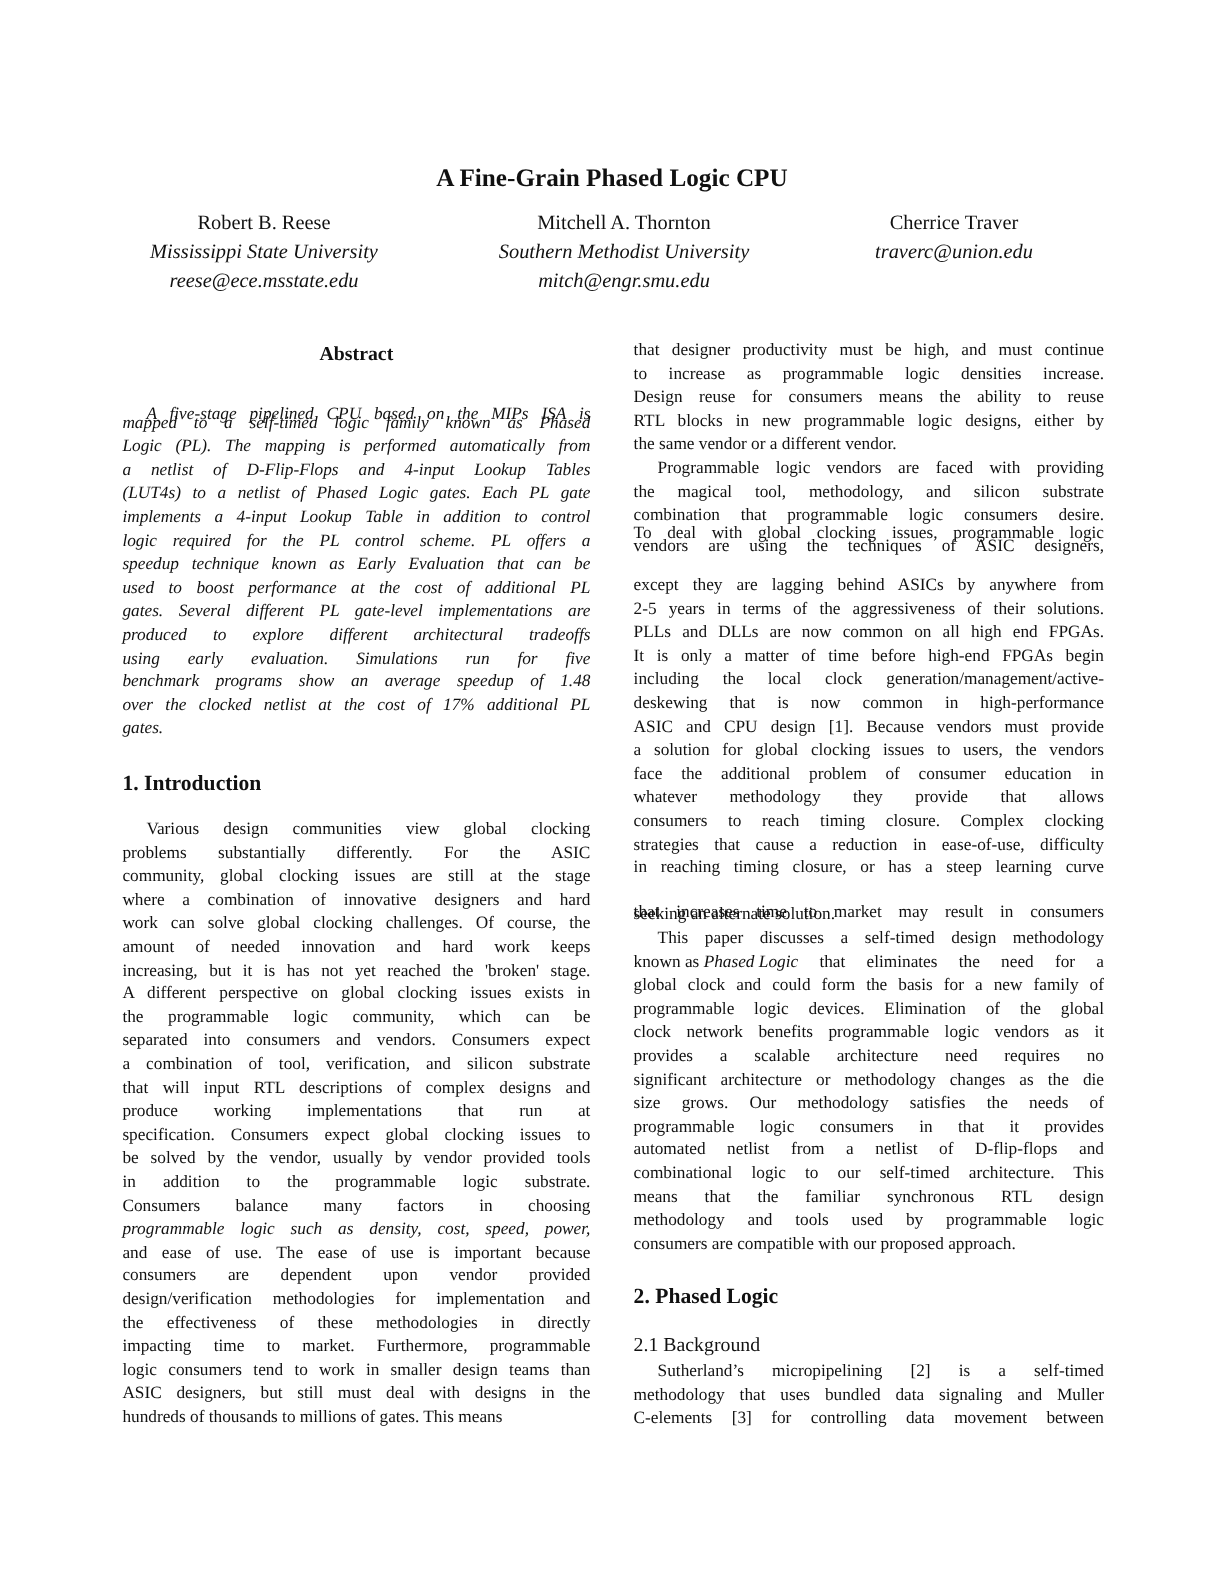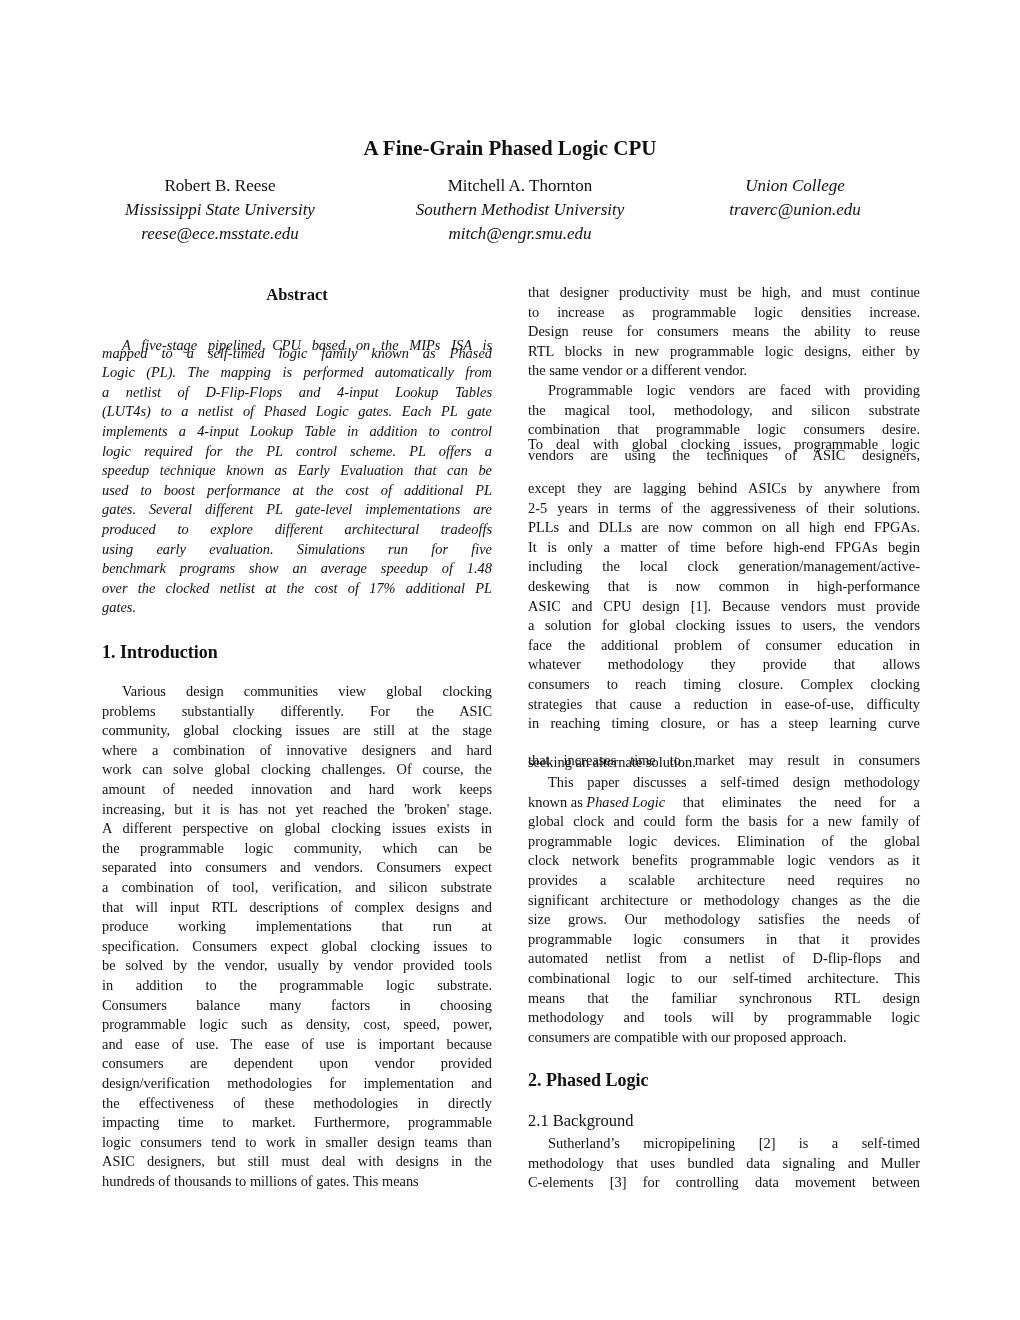--- a/index.html
+++ b/index.html
@@ -33,21 +33,21 @@
     <div>Robert B. Reese</div>
     <div class="aff">Mississippi State University</div>
     <div class="email">reese@ece.msstate.edu</div>
   </div>
   <div class="author" style="left:380px;width:280px;">
     <div>Mitchell A. Thornton</div>
     <div class="aff">Southern Methodist University</div>
     <div class="email">mitch@engr.smu.edu</div>
   </div>
   <div class="author" style="left:655px;width:280px;">
-    <div class="aff">Union College</div>
+    <div>Cherrice Traver</div>
     <div class="email">traverc@union.edu</div>
   </div>
 </div>
 
 <div class="h-abstract">Abstract</div>
 
 <div class="col col-left italic" style="top:324px;">
     <div class="line indent" style="top: 12px;">A five-stage pipelined CPU based on the MIPs ISA is</div>
     <div class="line" style="top: 19.6px;">mapped to a self-timed logic family known as Phased</div>
     <div class="line" style="top: 39.2px;">Logic (PL). The mapping is performed automatically from</div>
@@ -78,21 +78,21 @@
     <div class="line" style="top: 137.2px;">A different perspective on global clocking issues exists in</div>
     <div class="line" style="top: 156.8px;">the programmable logic community, which can be</div>
     <div class="line" style="top: 176.4px;">separated into consumers and vendors.  Consumers expect</div>
     <div class="line" style="top: 196px;">a combination of tool, verification, and silicon substrate</div>
     <div class="line" style="top: 215.6px;">that will input RTL descriptions of complex designs and</div>
     <div class="line" style="top: 235.2px;">produce working implementations that run at</div>
     <div class="line" style="top: 254.8px;">specification.  Consumers expect global clocking issues to</div>
     <div class="line" style="top: 274.4px;">be solved by the vendor, usually by vendor provided tools</div>
     <div class="line" style="top: 294px;">in addition to the programmable logic substrate.</div>
     <div class="line" style="top: 313.6px;">Consumers balance many factors in choosing</div>
-    <div class="line" style="top: 333.2px;">programmable logic such as density, cost, speed, power,</div>
+    <div class="line" style="top: 333.2px; font-style: italic;">programmable logic such as density, cost, speed, power,</div>
     <div class="line" style="top: 352.8px;">and ease of use.   The ease of use is important because</div>
     <div class="line" style="top: 372.4px;">consumers are dependent upon vendor provided</div>
     <div class="line" style="top: 392px;">design/verification methodologies for implementation and</div>
     <div class="line" style="top: 411.6px;">the effectiveness of these methodologies in directly</div>
     <div class="line" style="top: 431.2px;">impacting time to market.  Furthermore, programmable</div>
     <div class="line" style="top: 450.8px;">logic consumers tend to work in smaller design teams than</div>
     <div class="line" style="top: 470.4px;">ASIC designers, but still must deal with designs in the</div>
     <div class="line last" style="top: 490px;">hundreds of thousands to millions of gates.  This means</div>
   </div>
 
@@ -127,21 +127,21 @@
     <div class="line" style="top: 529.2px;">global clock and could form the basis for a new family of</div>
     <div class="line" style="top: 548.8px;">programmable logic devices.  Elimination of the global</div>
     <div class="line" style="top: 568.4px;">clock network benefits programmable logic vendors as it</div>
     <div class="line" style="top: 588px;">provides a scalable architecture need requires no</div>
     <div class="line" style="top: 607.6px;">significant architecture or methodology changes as the die</div>
     <div class="line" style="top: 627.2px;">size grows.  Our methodology satisfies the needs of</div>
     <div class="line" style="top: 646.8px;">programmable logic consumers in that it provides</div>
     <div class="line" style="top: 666.4px;">automated netlist from a netlist of D-flip-flops and</div>
     <div class="line" style="top: 686px;">combinational logic to our self-timed architecture. This</div>
     <div class="line" style="top: 705.6px;">means that the familiar synchronous RTL design</div>
-    <div class="line" style="top: 725.2px;">methodology and tools will by programmable logic</div>
+    <div class="line" style="top: 725.2px;">methodology and tools used by programmable logic</div>
     <div class="line last" style="top: 744.8px;">consumers are compatible with our proposed approach.</div>
   </div>
 
 <div class="h-sec" style="top:1070px;left:528px;">2. Phased Logic</div>
 <div class="h-sub" style="top:1111px;left:528px;">2.1 Background</div>
 
 <div class="col col-right" style="top:1134px;">
     <div class="line indent" style="top: 0px;">Sutherland’s micropipelining [2] is a self-timed</div>
     <div class="line" style="top: 19.6px;">methodology that uses bundled data signaling and Muller</div>
     <div class="line" style="top: 39.2px;">C-elements [3] for controlling data movement between</div>

